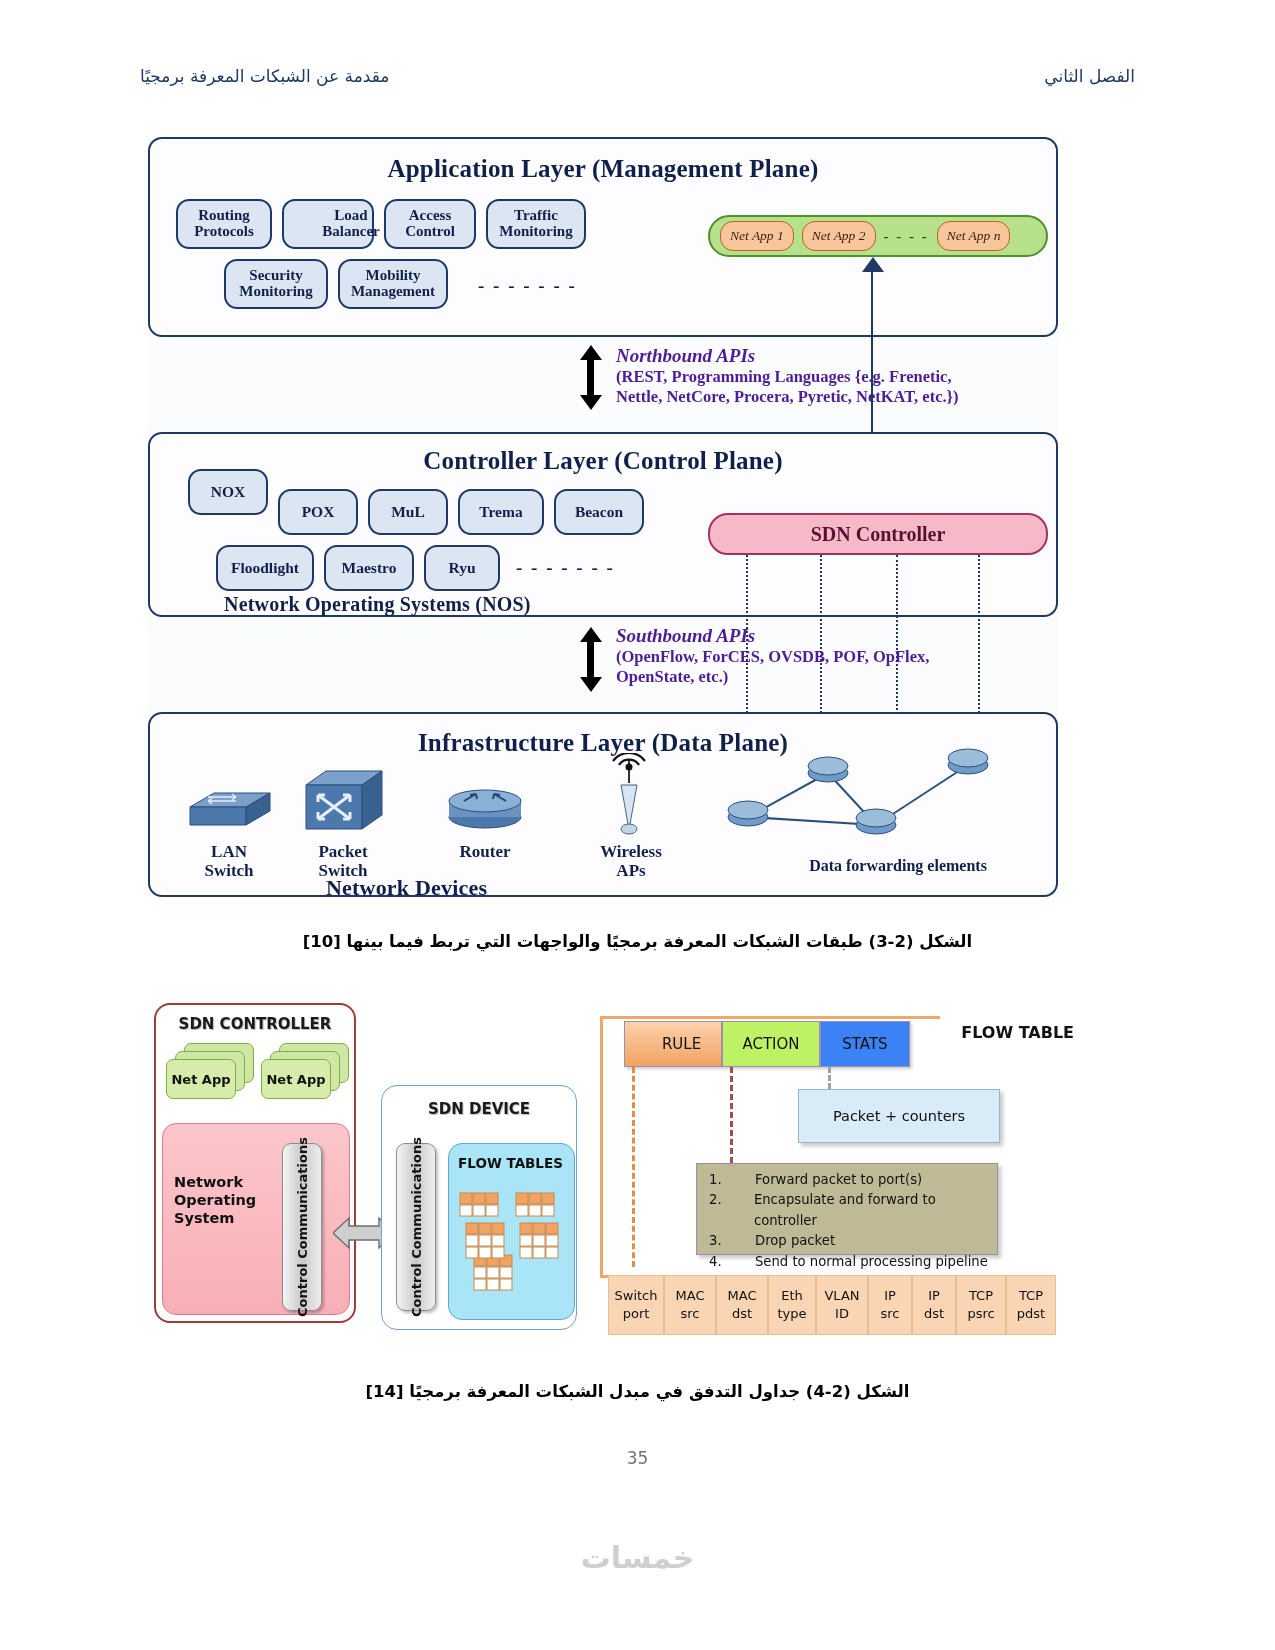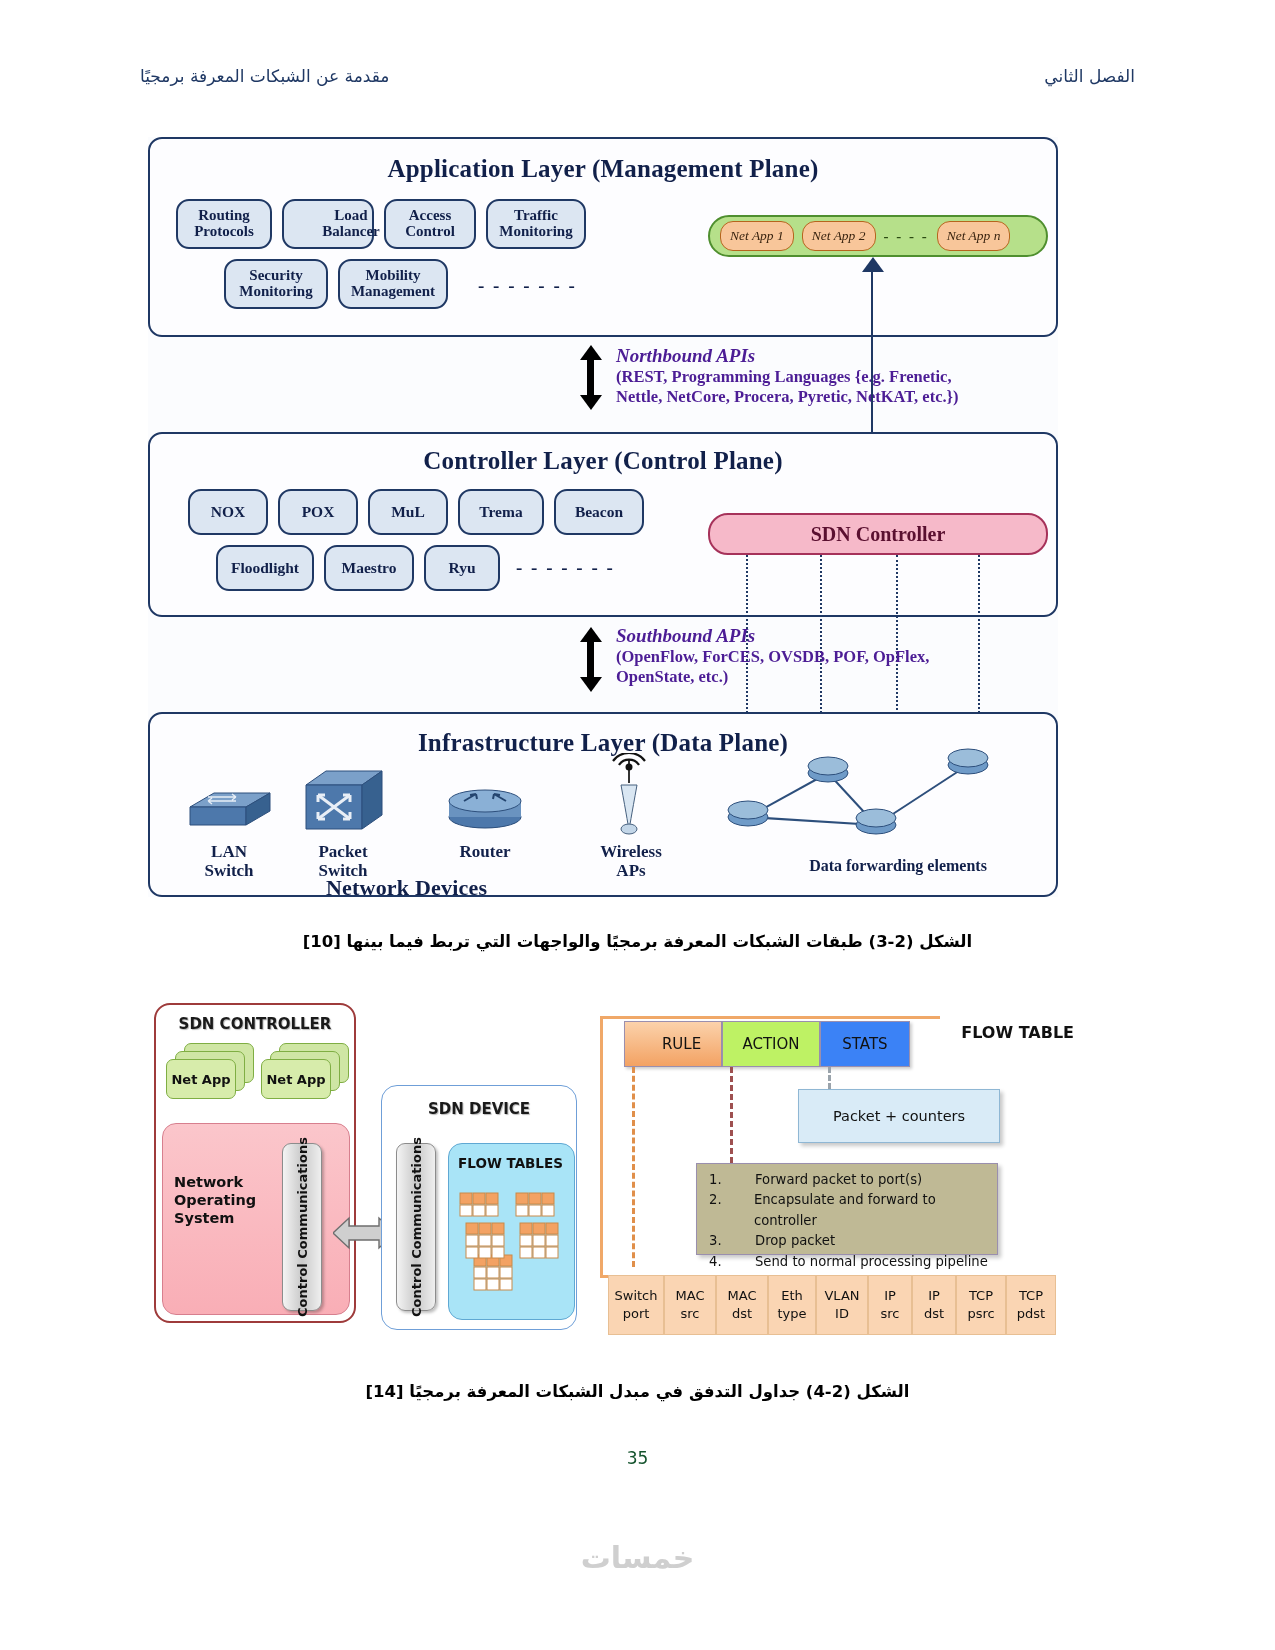--- a/index.html
+++ b/index.html
@@ -144,21 +144,21 @@
   .actionlist .row{display:flex;line-height:1.55;}
   .actionlist .num{width:46px;text-align:left;padding-left:12px;}
   .hdrrow{position:absolute;left:8px;top:272px;display:flex;}
   .hcell{border:1px solid #e8bf93;background:#fad5b3;box-sizing:border-box;
     display:flex;flex-direction:column;align-items:center;justify-content:center;
     font-family:"DejaVu Sans",sans-serif;font-size:13px;color:#111;
     height:60px;line-height:1.35;}
   .vdash{position:absolute;width:0;border-left:3px dashed;}
 
   .pagenum{position:absolute;left:0;right:0;text-align:center;
-    font-family:"DejaVu Sans",sans-serif;font-size:17px;color:#14532d;}
+    font-family:"DejaVu Sans",sans-serif;font-size:17px;color:#737373;}
   .watermark{position:absolute;left:0;right:0;text-align:center;
     font-family:"DejaVu Sans",sans-serif;font-size:30px;color:#cfcfcf;
     font-weight:bold;direction:rtl;letter-spacing:2px;}
 </style>
 </head>
 <body>
 
 <div class="page">
 
   <div class="hdr">
@@ -202,31 +202,32 @@
       <div class="s">Nettle, NetCore, Procera, Pyretic, NetKAT, etc.})</div>
     </div>
 
     <div class="solidline" style="left:723px;top:126px;width:2px;height:250px;"></div>
     <div class="arr-up" style="left:714px;top:120px;border-bottom-color:#1f3864;"></div>
     <div class="arr-dn" style="left:714px;top:370px;border-top-color:#1f3864;"></div>
 
     <div class="layer ctrlbox"></div>
     <div class="layer-title" style="top:310px;">Controller Layer (Control Plane)</div>
 
-    <div class="pill sm" style="left:40px;top:352px;width:80px;height:46px;">NOX</div>
+    <div class="pill sm" style="left:40px;top:332px;width:80px;height:46px;">NOX</div>
     <div class="pill sm" style="left:130px;top:352px;width:80px;height:46px;">POX</div>
     <div class="pill sm" style="left:220px;top:352px;width:80px;height:46px;">MuL</div>
     <div class="pill sm" style="left:310px;top:352px;width:86px;height:46px;">Trema</div>
     <div class="pill sm" style="left:406px;top:352px;width:90px;height:46px;">Beacon</div>
 
     <div class="pill sm" style="left:68px;top:408px;width:98px;height:46px;">Floodlight</div>
     <div class="pill sm" style="left:176px;top:408px;width:90px;height:46px;">Maestro</div>
     <div class="pill sm" style="left:276px;top:408px;width:76px;height:46px;">Ryu</div>
     <div class="dashes" style="left:368px;top:420px;">- - - - - - -</div>
 
+    <div class="layer-title" style="top:456px;font-size:20px;text-align:left;left:76px;">Network Operating Systems (NOS)</div>
 
     <div class="sdnctrl" style="left:560px;top:376px;width:340px;height:42px;">SDN Controller</div>
 
     <div class="dotline" style="left:598px;top:418px;height:230px;"></div>
     <div class="dotline" style="left:672px;top:418px;height:230px;"></div>
     <div class="dotline" style="left:748px;top:418px;height:195px;"></div>
     <div class="dotline" style="left:830px;top:418px;height:230px;"></div>
 
     <div class="arr-up" style="left:432px;top:490px;"></div>
     <div class="arr-shaft" style="left:439px;top:504px;height:36px;"></div>

